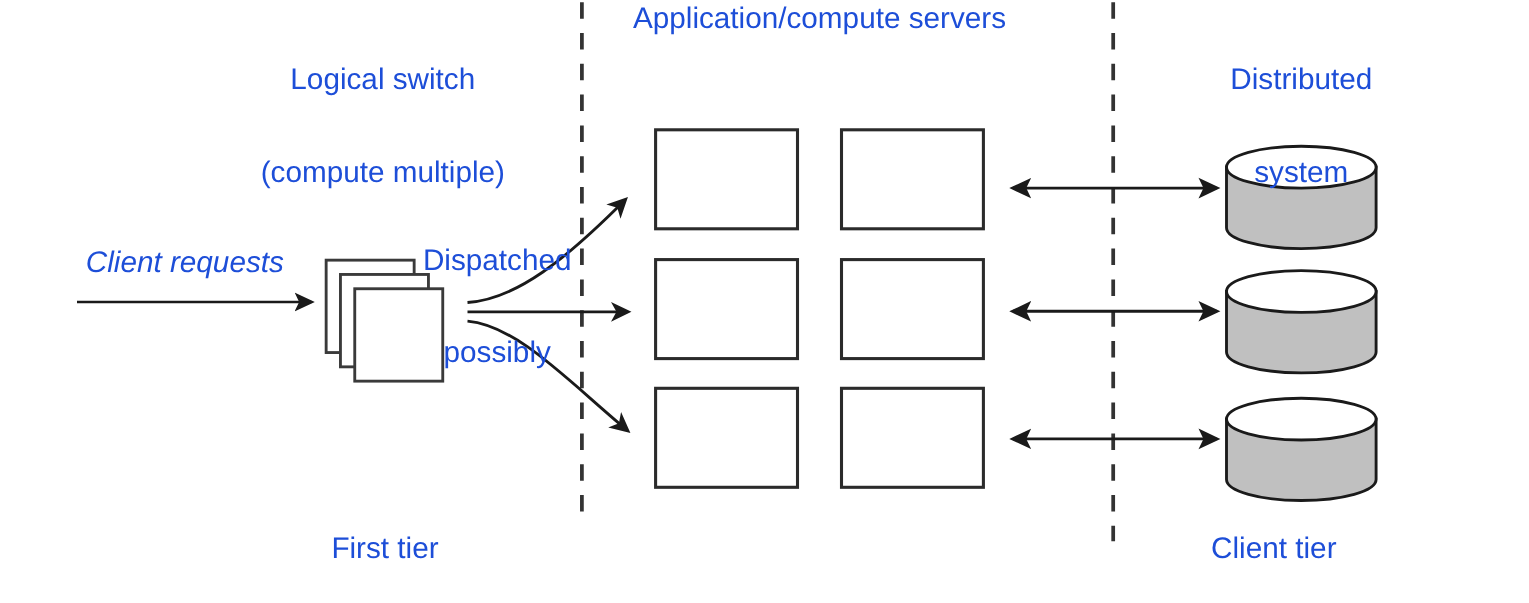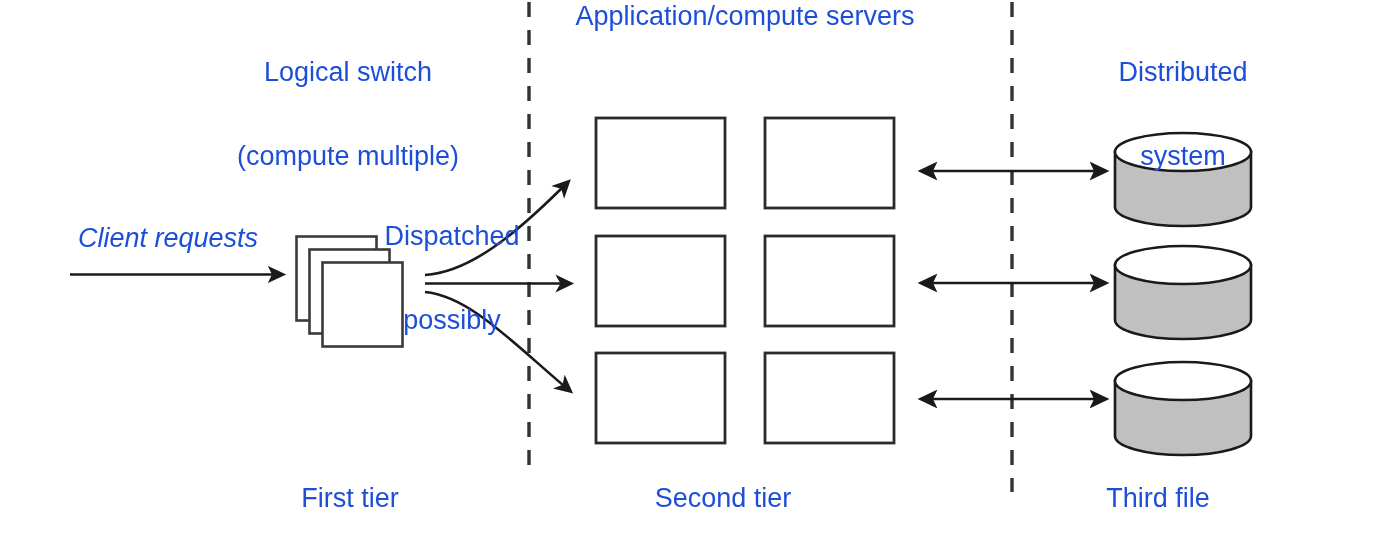--- a/index.html
+++ b/index.html
@@ -135,17 +135,16 @@
 
   <div class="lbl" style="left:168px; top:224px;font-style:italic;">Client requests</div>
 
   <div class="lbl" style="left:452px; top:166px;">
     <div>Dispatched</div>
     <div>possibly</div>
   </div>
 
   <div class="lbl" style="left:336px; top:484px;margin-left:14px;">First tier</div>
 
-  <div class="lbl" style="left:723px; top:484px;">Second tier</div>
 
-  <div class="lbl" style="left:1158px; top:484px;">Third file</div>
+  <div class="lbl" style="left:1158px; top:484px;">Client tier</div>
 
 </div>
 
 </body></html>

